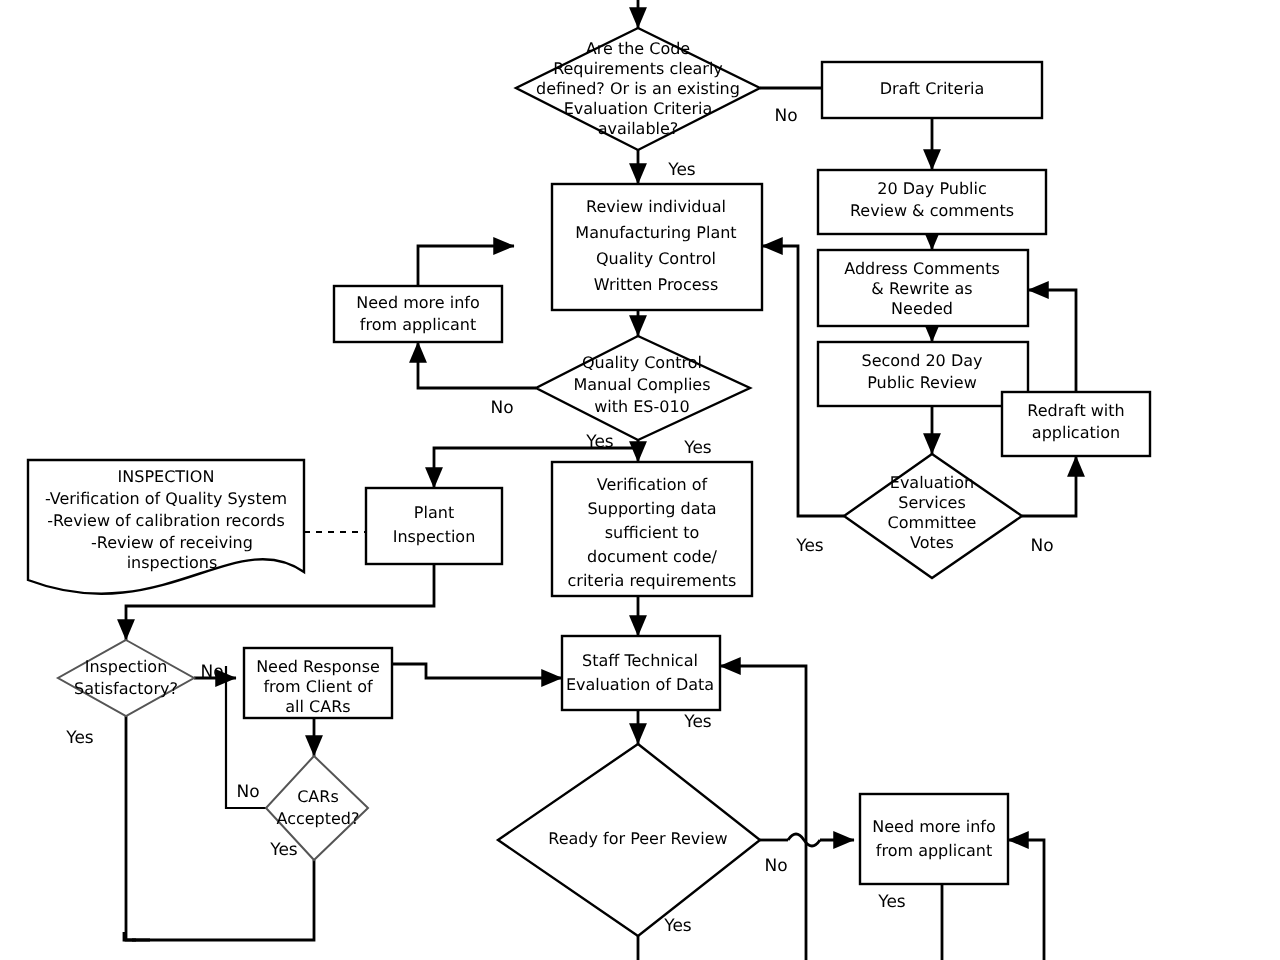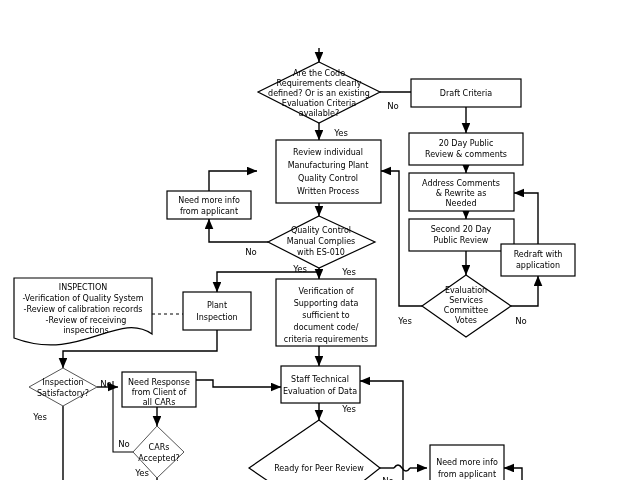--- a/index.html
+++ b/index.html
@@ -1,21 +1,21 @@
 <!DOCTYPE html>
 <html><head>
 <meta charset="utf-8">
 <title>Evaluation Process Flowchart</title>
 <style>
   html,body{margin:0;padding:0;background:#ffffff;}
   body{
     font-family:"DejaVu Sans","Liberation Sans",sans-serif;
     width:640px;height:480px;overflow:hidden;position:relative;
   }
-  #chart-root{position:absolute;left:0;top:0;width:640px;height:364px;margin-top:48px;}
+  #chart-root{position:absolute;left:0;top:0;width:640px;height:364px;}
   svg#flow{position:absolute;left:0;top:0;width:640px;height:480px;display:block;}
   .node-text{
     font-family:"DejaVu Sans","Liberation Sans",sans-serif;
     fill:#000000;text-anchor:middle;dominant-baseline:middle;
   }
   .edge-label{
     font-family:"DejaVu Sans","Liberation Sans",sans-serif;
     fill:#000000;font-size:8.5px;text-anchor:middle;dominant-baseline:middle;
   }
   .box{fill:#ffffff;stroke:#000000;stroke-width:1.2;}

